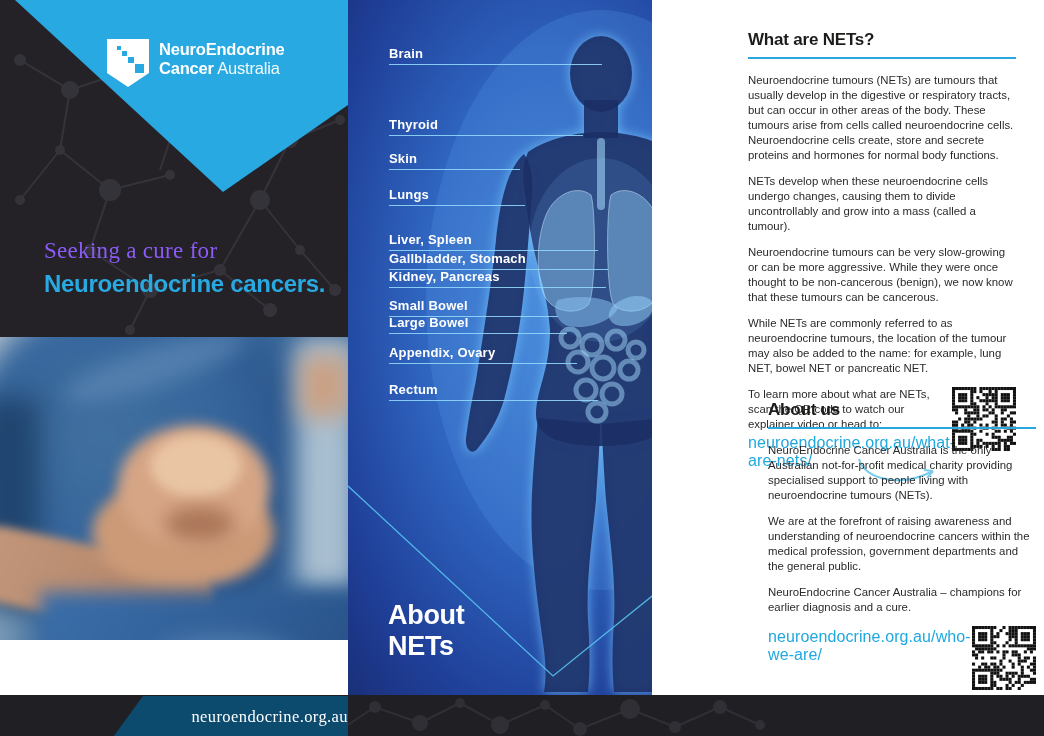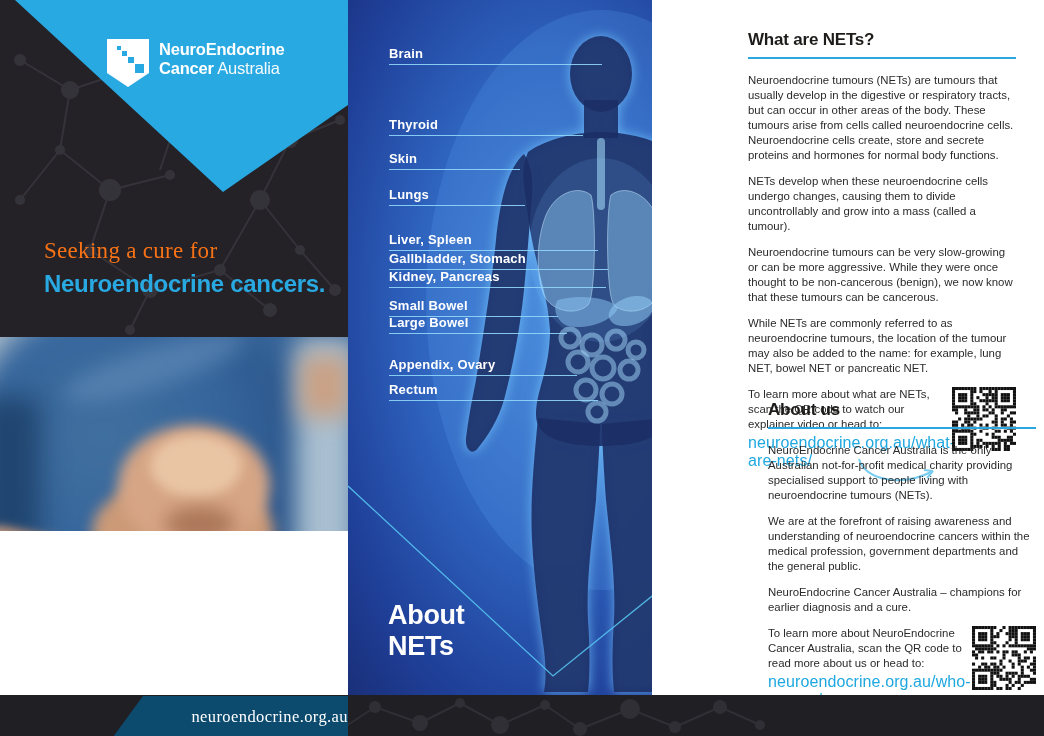--- a/index.html
+++ b/index.html
@@ -1,29 +1,29 @@
 <!DOCTYPE html>
 <html><head>
 <meta charset="utf-8">
 <style>
   html,body{margin:0;padding:0;background:#e8e8e8;}
   .poster{position:relative;width:1044px;height:736px;background:#ffffff;overflow:hidden;
           font-family:"Liberation Sans",sans-serif;}
 
   
-  .panel-left{position:absolute;left:0;top:0;width:348px;height:531px;background:#242127;overflow:hidden;}
+  .panel-left{position:absolute;left:0;top:0;width:348px;height:640px;background:#242127;overflow:hidden;}
   .molecules{position:absolute;pointer-events:none;}
   .blue-tri{position:absolute;left:0;top:0;}
   .logo{position:absolute;left:106px;top:38px;display:flex;align-items:flex-start;gap:9px;}
   .logo-text{color:#ffffff;line-height:19px;font-size:16.5px;letter-spacing:-0.2px;margin-top:2px;}
   .logo-text .l1{font-weight:bold;}
   .logo-text .bold{font-weight:bold;}
   .logo-text .light{font-weight:normal;opacity:.95;margin-top:16px;}
   .tagline{position:absolute;left:44px;top:238px;}
-  .tagline .serif{font-family:"Liberation Serif",serif;font-size:23px;color:#f97316;letter-spacing:.3px;}
+  .tagline .serif{font-family:"Liberation Serif",serif;font-size:23px;color:#8b5cf6;letter-spacing:.3px;}
   .tagline .bold-blue{font-family:"Liberation Sans",sans-serif;font-weight:bold;font-size:24px;
                       color:#29a9e1;margin-top:6px;letter-spacing:-0.3px;}
   
   .photo{position:absolute;left:0;top:337px;width:348px;height:358px;overflow:hidden;
          background:linear-gradient(105deg,#aabccb 0%,#8ba8bf 14%,#47749f 28%,#3a689c 45%,#356397 100%);}
   .photo div{position:absolute;}
   .ph-shirt{left:-30px;top:-30px;width:330px;height:320px;border-radius:40%;
             background:radial-gradient(circle at 40% 40%,#41709f 0%,#35659c 45%,#274e82 85%);filter:blur(14px);}
   .ph-fold{left:60px;top:10px;width:190px;height:40px;background:#5c87b4;border-radius:50%;
            transform:rotate(-18deg);filter:blur(10px);opacity:.7;}
@@ -43,21 +43,21 @@
   
   .panel-mid{position:absolute;left:348px;top:0;width:304px;height:695px;overflow:hidden;
              background:radial-gradient(115% 92% at 66% 44%,#4688d8 0%,#2e63be 38%,#1f3f98 66%,#15215c 100%);}
   .body-svg{position:absolute;left:0;top:0;}
   .organ-label{position:absolute;left:41px;color:#ffffff;font-size:13px;font-weight:bold;
                letter-spacing:.2px;padding-bottom:3px;
                border-bottom:1px solid rgba(145,215,250,.9);}
   .ol-0{top:46px;width:213px;}  .ol-1{top:117px;width:194px;} .ol-2{top:151px;width:131px;}
   .ol-3{top:187px;width:136px;} .ol-4{top:232px;width:209px;} .ol-5{top:251px;width:219px;}
   .ol-6{top:269px;width:217px;} .ol-7{top:298px;width:169px;} .ol-8{top:315px;width:178px;}
-  .ol-9{top:345px;width:188px;margin-top:12px;} .ol-10{top:382px;width:209px;}
+  .ol-9{top:345px;width:188px;} .ol-10{top:382px;width:209px;}
   .about-title{position:absolute;left:40px;top:600px;color:#ffffff;font-weight:800;
                font-size:27px;line-height:31px;letter-spacing:-0.3px;}
 
   
   .panel-right{position:absolute;left:698px;top:0;width:346px;height:623px;background:#ffffff;}
   .sec{position:absolute;left:50px;width:268px;}
   .sec-1{top:30px;} .sec-2{top:400px;margin-left:20px;}
   .sec h2{margin:0;font-size:17px;font-weight:bold;color:#1d1c1a;letter-spacing:-0.2px;}
   .rule{height:2px;background:#2ba7e0;margin:7px 0 14px 0;}
   .sec p{margin:0 0 11px 0;font-size:11.4px;line-height:15px;color:#2a2a2a;}
@@ -469,21 +469,20 @@
     </div>
 
     <div class="sec sec-2">
       <h2>About us</h2>
       <div class="rule"></div>
       <p>NeuroEndocrine Cancer Australia is the only Australian not-for-profit medical charity providing specialised support to people living with neuroendocrine tumours (NETs).</p>
       <p>We are at the forefront of raising awareness and understanding of neuroendocrine cancers within the medical profession, government departments and the general public.</p>
       <p>NeuroEndocrine Cancer Australia – champions for earlier diagnosis and a cure.</p>
       <div class="qr-row">
         <div class="qr-caption">
-          <p>To learn more about NeuroEndocrine Cancer Australia, scan the QR code to read more about us or head to:</p>
           <div class="qr-link">neuroendocrine.org.au/who-we-are/</div>
         </div>
         <svg class="qr-box" width="64" height="64" viewBox="0 0 64 64">
             <rect x="0.00" y="0.00" width="3.05" height="3.05" fill="#111"></rect>
             <rect x="3.05" y="0.00" width="3.05" height="3.05" fill="#111"></rect>
             <rect x="6.10" y="0.00" width="3.05" height="3.05" fill="#111"></rect>
             <rect x="9.14" y="0.00" width="3.05" height="3.05" fill="#111"></rect>
             <rect x="12.19" y="0.00" width="3.05" height="3.05" fill="#111"></rect>
             <rect x="15.24" y="0.00" width="3.05" height="3.05" fill="#111"></rect>
             <rect x="18.29" y="0.00" width="3.05" height="3.05" fill="#111"></rect>

